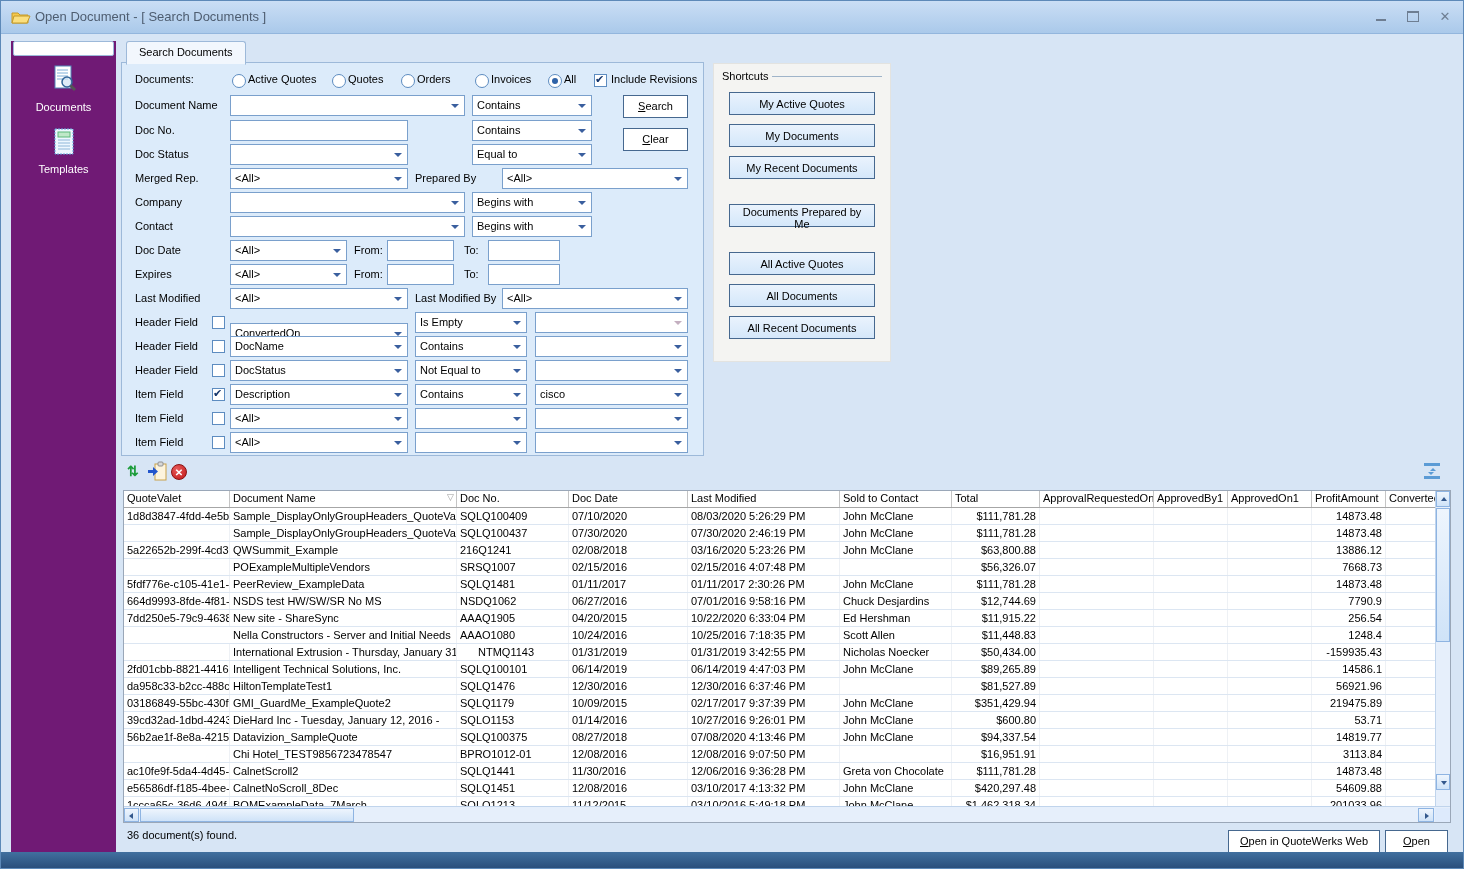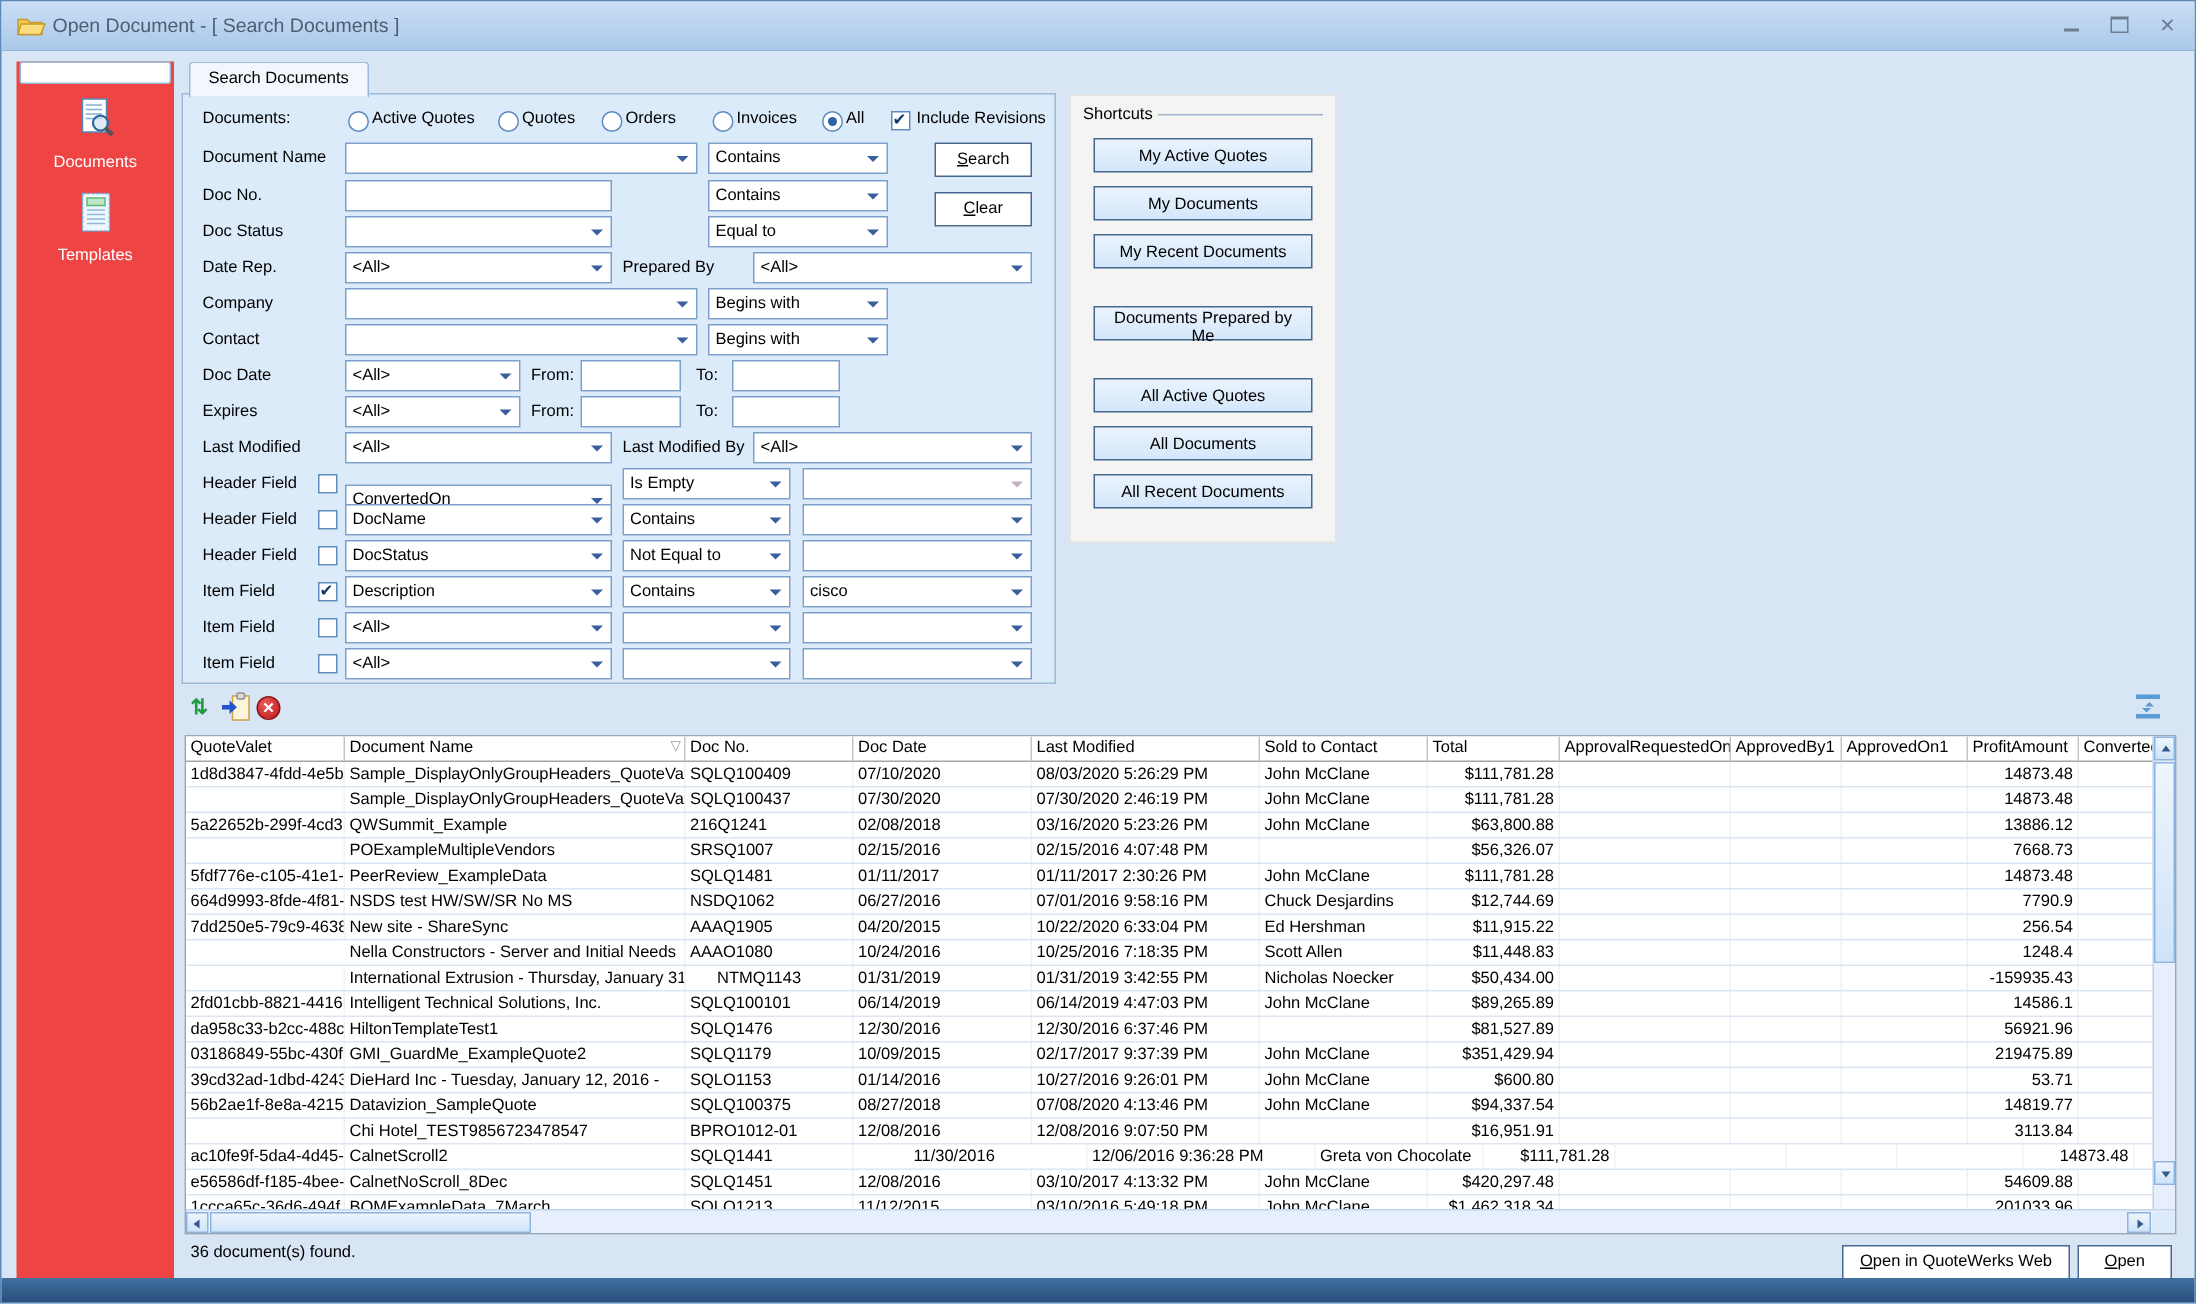--- a/index.html
+++ b/index.html
@@ -13,21 +13,21 @@
     background:linear-gradient(#cadef5,#aac9ea);border-bottom:1px solid #93b6dd;}
   .ticon{position:absolute;left:10px;top:9px;}
   .ttext{position:absolute;left:34px;top:8px;font-size:13px;color:#4e5d70;}
   .wctrls{position:absolute;right:10px;top:7px;display:flex;gap:16px;}
   .wbtn{width:16px;height:16px;display:flex;align-items:center;justify-content:center;
         color:#6e7e92;font-size:13px;cursor:default;}
   .wbtn.min i{width:10px;height:2px;background:#6e7e92;margin-top:8px;}
   .wbtn.max i{width:10px;height:8px;border:1px solid #6e7e92;border-top:2px solid #6e7e92;}
 
   
-  .sidebar{position:absolute;left:10px;top:40px;width:105px;height:813px;background:#ef4444;}
+  .sidebar{position:absolute;left:10px;top:40px;width:105px;height:813px;background:#701a75;}
   .sb-top{position:absolute;left:2px;top:0;right:2px;height:15px;background:#fff;
           border:1px solid #9db9d9;border-radius:2px;box-sizing:border-box;}
   .sb-item{position:absolute;left:0;width:105px;text-align:center;cursor:pointer;}
   .sb-label{color:#fff;font-size:11px;margin-top:2px;}
 
   
   .tab{position:absolute;left:125px;top:40px;height:22px;padding:0 12px;z-index:3;
        background:#f2f7fd;border:1px solid #9db9d9;border-bottom:1px solid #dcebfa;
        border-radius:3px 3px 0 0;line-height:21px;}
   .tabpage{position:absolute;left:120px;top:61px;width:583px;height:394px;
@@ -189,21 +189,21 @@
     <div class="tb" style="left:108px;top:57px;width:178px;"><span></span></div>
     <div class="cb" style="left:350px;top:57px;width:120px;"><span>Contains</span><i class="arr"></i></div>
     <button class="pbtn" style="left:501px;top:65px;width:65px;height:23px;">
         <span>Clear</span>
       </button>
 
     <span class="lbl" style="left:13px;top:85px;">Doc Status</span>
     <div class="cb" style="left:108px;top:81px;width:178px;"><span></span><i class="arr"></i></div>
     <div class="cb" style="left:350px;top:81px;width:120px;"><span>Equal to</span><i class="arr"></i></div>
 
-    <span class="lbl" style="left:13px;top:109px;">Date Rep.</span>
+    <span class="lbl" style="left:13px;top:109px;">Merged Rep.</span>
     <div class="cb" style="left:108px;top:105px;width:178px;"><span>&lt;All&gt;</span><i class="arr"></i></div>
     <span class="lbl" style="left:293px;top:109px;">Prepared By</span>
     <div class="cb" style="left:380px;top:105px;width:186px;"><span>&lt;All&gt;</span><i class="arr"></i></div>
 
     <span class="lbl" style="left:13px;top:133px;">Company</span>
     <div class="cb" style="left:108px;top:129px;width:235px;"><span></span><i class="arr"></i></div>
     <div class="cb" style="left:350px;top:129px;width:120px;"><span>Begins with</span><i class="arr"></i></div>
 
     <span class="lbl" style="left:13px;top:157px;">Contact</span>
     <div class="cb" style="left:108px;top:153px;width:235px;"><span></span><i class="arr"></i></div>
@@ -530,21 +530,21 @@
           <div class="gcell" style="width: 114px;"></div>
           <div class="gcell" style="width: 74px;"></div>
           <div class="gcell" style="width: 84px;"></div>
           <div class="gcell num" style="width: 74px;">3113.84</div>
           <div class="gcell" style="width: 60px;"></div>
         </div>
         <div class="grow">
           <div class="gcell" style="width: 106px;">ac10fe9f-5da4-4d45-</div>
           <div class="gcell" style="width: 227px;">CalnetScroll2</div>
           <div class="gcell" style="width: 112px;">SQLQ1441</div>
-          <div class="gcell" style="width: 119px; margin-left: 37px;">11/30/2016</div>
+          <div class="gcell" style="width: 119px;">11/30/2016</div>
           <div class="gcell" style="width: 152px;">12/06/2016 9:36:28 PM</div>
           <div class="gcell" style="width: 112px;">Greta von Chocolate</div>
           <div class="gcell num" style="width: 88px;">$111,781.28</div>
           <div class="gcell" style="width: 114px;"></div>
           <div class="gcell" style="width: 74px;"></div>
           <div class="gcell" style="width: 84px;"></div>
           <div class="gcell num" style="width: 74px;">14873.48</div>
           <div class="gcell" style="width: 60px;"></div>
         </div>
         <div class="grow">

